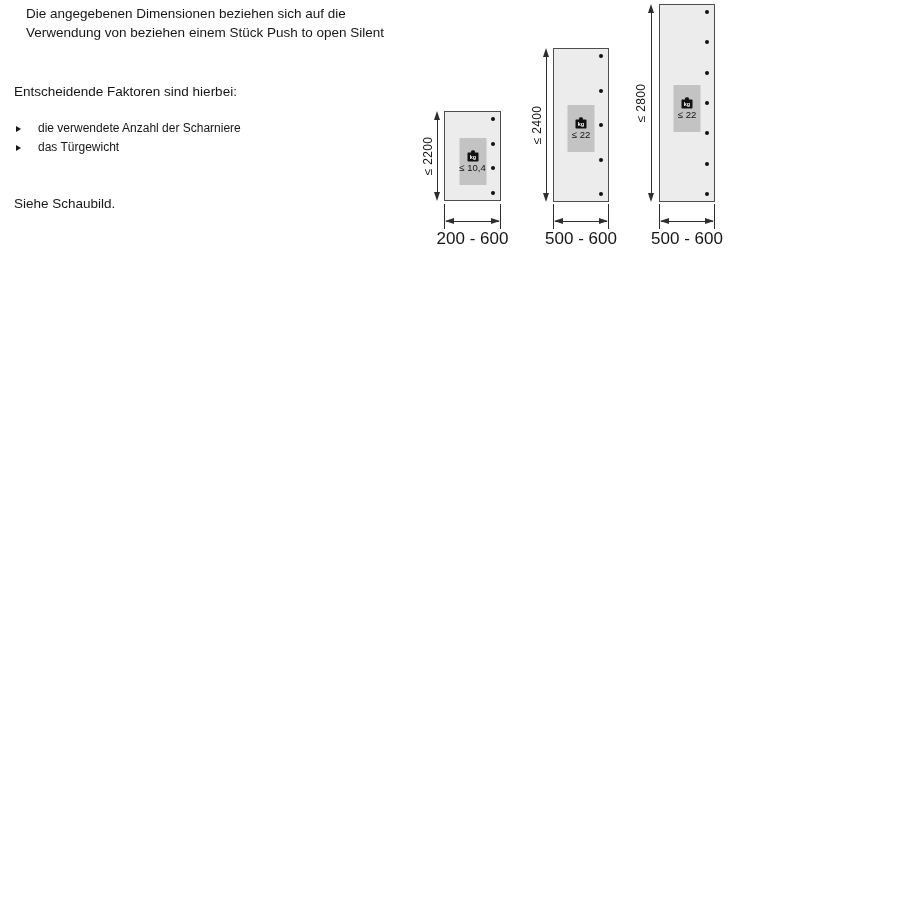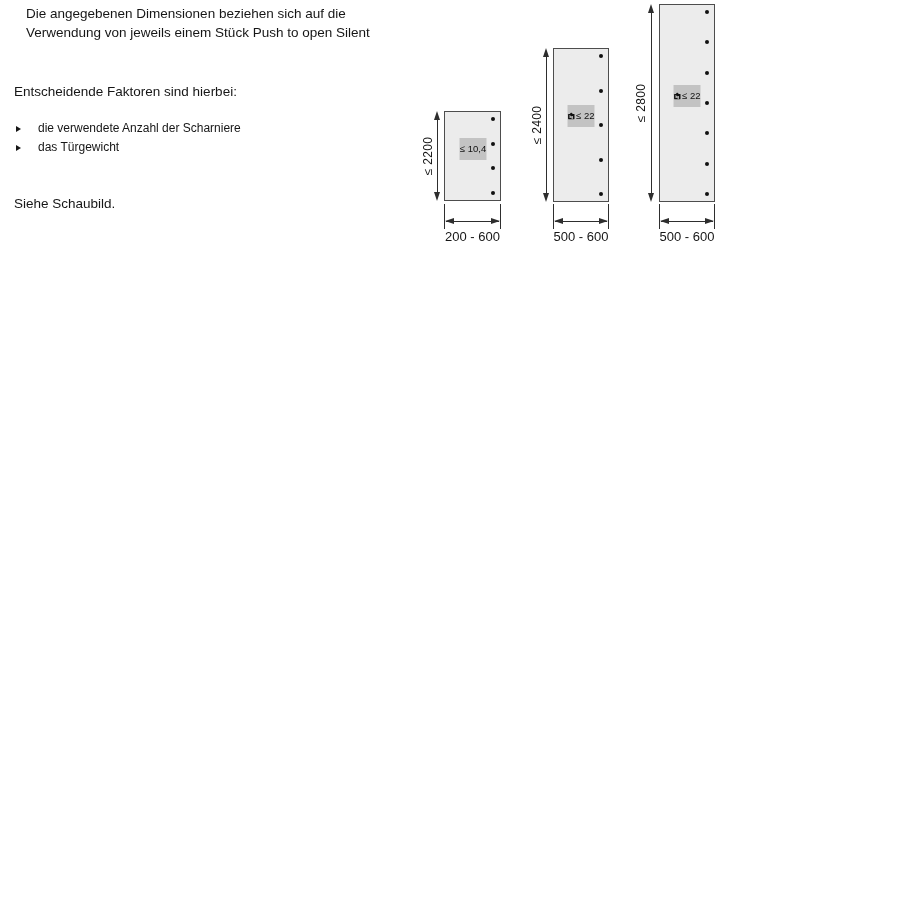--- a/index.html
+++ b/index.html
@@ -42,22 +42,22 @@
     border:1.5px solid var(--door-border);}
   .d0 .door{left:24px;top:111px;width:57px;height:90px;}
   .d1 .door{left:133px;top:48px;width:56px;height:154px;}
   .d2 .door{left:239px;top:4px;width:56px;height:198px;}
 
   .hinge-dot{position:absolute;right:5px;width:4px;height:4px;border-radius:50%;
     background:#111;display:block;}
 
   
   .badge{position:absolute;left:50%;transform:translateX(-50%);
-    width:27px;height:22px;background:var(--badge-fill);
-    display:flex;flex-direction:row;align-items:center;justify-content:center;gap:1px;}
+    width:27px;height:47px;background:var(--badge-fill);
+    display:flex;flex-direction:column;align-items:center;justify-content:center;gap:1px;}
   .d0 .badge{top:26px;}
   .d1 .badge{top:56px;}
   .d2 .badge{top:80px;}
   .kg-icon{width:13px;height:12px;display:block;}
   .badge .wv{font-size:9.5px;line-height:10px;color:#111;white-space:nowrap;}
 
   
   .vdim{position:absolute;width:7px;}
   .d0 .vdim{left:14px;top:111px;height:90px;}
   .d1 .vdim{left:123px;top:48px;height:154px;}
@@ -79,32 +79,32 @@
   .hdim{position:absolute;top:203px;height:26px;}
   .d0 .hdim{left:24px;width:57px;}
   .d1 .hdim{left:133px;width:56px;}
   .d2 .hdim{left:239px;width:56px;}
   .tick{position:absolute;top:1px;width:1px;height:25px;background:var(--line);display:block;}
   .tick.l{left:0;} .tick.r{right:0;}
   .hline{position:absolute;top:18px;left:2px;right:2px;height:1px;background:var(--line);display:block;}
   .ah.left{top:15px;left:1px;border-top:3.5px solid transparent;border-bottom:3.5px solid transparent;border-right:9px solid var(--line);}
   .ah.right{top:15px;right:1px;border-top:3.5px solid transparent;border-bottom:3.5px solid transparent;border-left:9px solid var(--line);}
 
-  .wlabel{position:absolute;top:229px;text-align:center;font-size:13px;color:var(--text);white-space:nowrap;}
+  .wlabel{position:absolute;top:229px;text-align:center;font-size:17px;color:var(--text);white-space:nowrap;}
   .d0 .wlabel{left:4px;width:97px;}
   .d1 .wlabel{left:113px;width:96px;}
   .d2 .wlabel{left:219px;width:96px;}
 </style>
 </head>
 <body>
 
 <div class="textblock">
   <div class="para intro">
     <div>Die angegebenen Dimensionen beziehen sich auf die</div>
-    <div>Verwendung von jeweils einem Stück Push to open Silent</div>
+    <div>Verwendung von beziehen einem Stück Push to open Silent</div>
   </div>
 
   <div class="para factors-heading">Entscheidende Faktoren sind hierbei:</div>
 
   <div class="factors">
     <div class="factor-item">
       <i class="bullet"></i>
       <span>die verwendete Anzahl der Scharniere</span>
     </div>
     <div class="factor-item">

